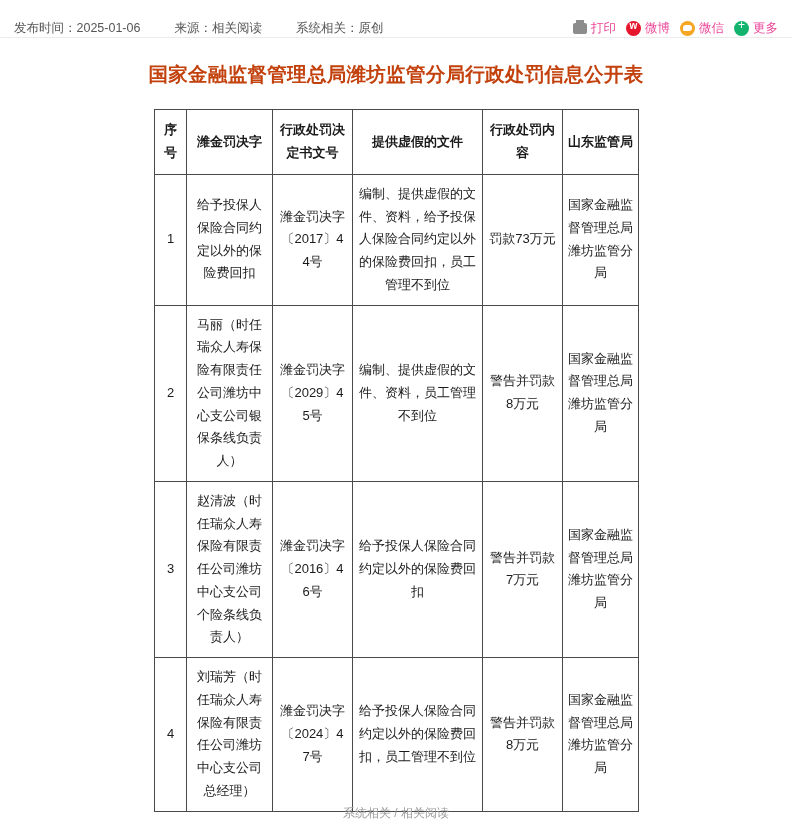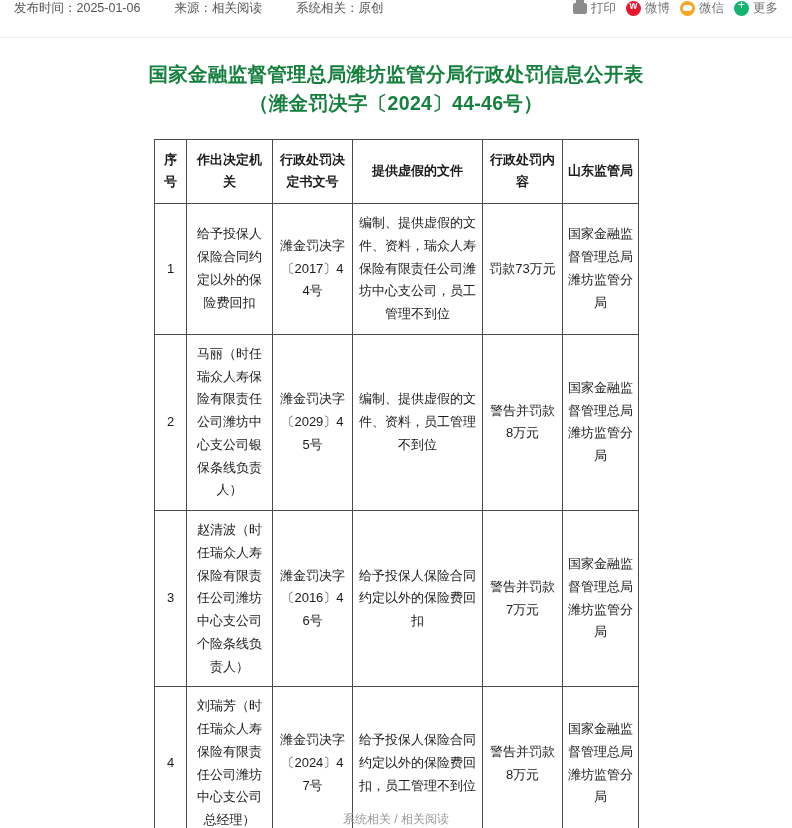--- a/index.html
+++ b/index.html
@@ -14,37 +14,37 @@
     color: #222;
     position: relative;
     overflow: hidden;
   }
 
   
   .meta-bar {
     height: 38px;
     border-bottom: 1px solid #ececec;
     display: flex;
-    align-items: flex-start;
+    align-items: flex-end;
     padding: 0 14px;
     box-sizing: border-box;
     font-size: 12.5px;
     color: #555;
   }
   .meta-item {
     margin-right: 34px;
     white-space: nowrap;
   }
   .meta-right {
     margin-left: auto;
     display: flex;
     align-items: center;
     gap: 10px;
     font-size: 12.5px;
-    color: #737373;
+    color: #ec4899;
   }
   .share-btn {
     display: flex;
     align-items: center;
     gap: 4px;
     white-space: nowrap;
     cursor: pointer;
   }
   .ic {
     width: 15px;
@@ -94,21 +94,21 @@
     text-align: center;
     font-size: 12px;
     color: #fff;
   }
 
   
   .doc-title {
     text-align: center;
     font-size: 19.5px;
     font-weight: bold;
-    color: #15803d;
+    color: #c2410c;
     line-height: 1.5;
     margin: 22px auto 0;
     width: 700px;
     letter-spacing: 0.3px;
   }
   .doc-title .line2 { display: block; }
 
   
   .table-wrap {
     width: 484px;
@@ -141,21 +141,21 @@
   col.c3 { width: 130px; }
   col.c4 { width: 80px; }
   col.c5 { width: 76px; }
 
   td.idx { font-size: 13px; }
 
   .footer-note {
     position: absolute;
     left: 0;
     right: 0;
-    bottom: 3px;
+    bottom: 9px;
     text-align: center;
     font-size: 12px;
     color: #9a9a9a;
     overflow: hidden;
     height: 14px;
   }
 </style>
 </head>
 <body>
 
@@ -178,49 +178,48 @@
     </span>
     <span class="share-btn">
       <span class="ic ic-more"></span>
       <span>更多</span>
     </span>
   </div>
 </div>
 
 <h1 class="doc-title">
   <span>国家金融监督管理总局潍坊监管分局行政处罚信息公开表</span>
-  <span class="line2">（潍金罚决字〔2024〕44-46号）</span>
 </h1>
 
 <div class="table-wrap">
   <table class="penalty">
     <colgroup>
       <col class="c0">
         <col class="c1">
         <col class="c2">
         <col class="c3">
         <col class="c4">
         <col class="c5">
     </colgroup>
     <thead>
       <tr>
         <th>序号</th>
-        <th>作出决定机关</th>
+        <th>潍金罚决字</th>
         <th>行政处罚决定书文号</th>
         <th>提供虚假的文件</th>
         <th>行政处罚内容</th>
         <th>山东监管局</th>
       </tr>
     </thead>
     <tbody>
       <tr>
         <td class="idx">1</td>
         <td>给予投保人保险合同约定以外的保险费回扣</td>
         <td>潍金罚决字〔2017〕44号</td>
-        <td>编制、提供虚假的文件、资料，瑞众人寿保险有限责任公司潍坊中心支公司，员工管理不到位</td>
+        <td>编制、提供虚假的文件、资料，给予投保人保险合同约定以外的保险费回扣，员工管理不到位</td>
         <td>罚款73万元</td>
         <td>国家金融监督管理总局潍坊监管分局</td>
       </tr>
       <tr>
         <td class="idx">2</td>
         <td>马丽（时任瑞众人寿保险有限责任公司潍坊中心支公司银保条线负责人）</td>
         <td>潍金罚决字〔2029〕45号</td>
         <td>编制、提供虚假的文件、资料，员工管理不到位</td>
         <td>警告并罚款8万元</td>
         <td>国家金融监督管理总局潍坊监管分局</td>

